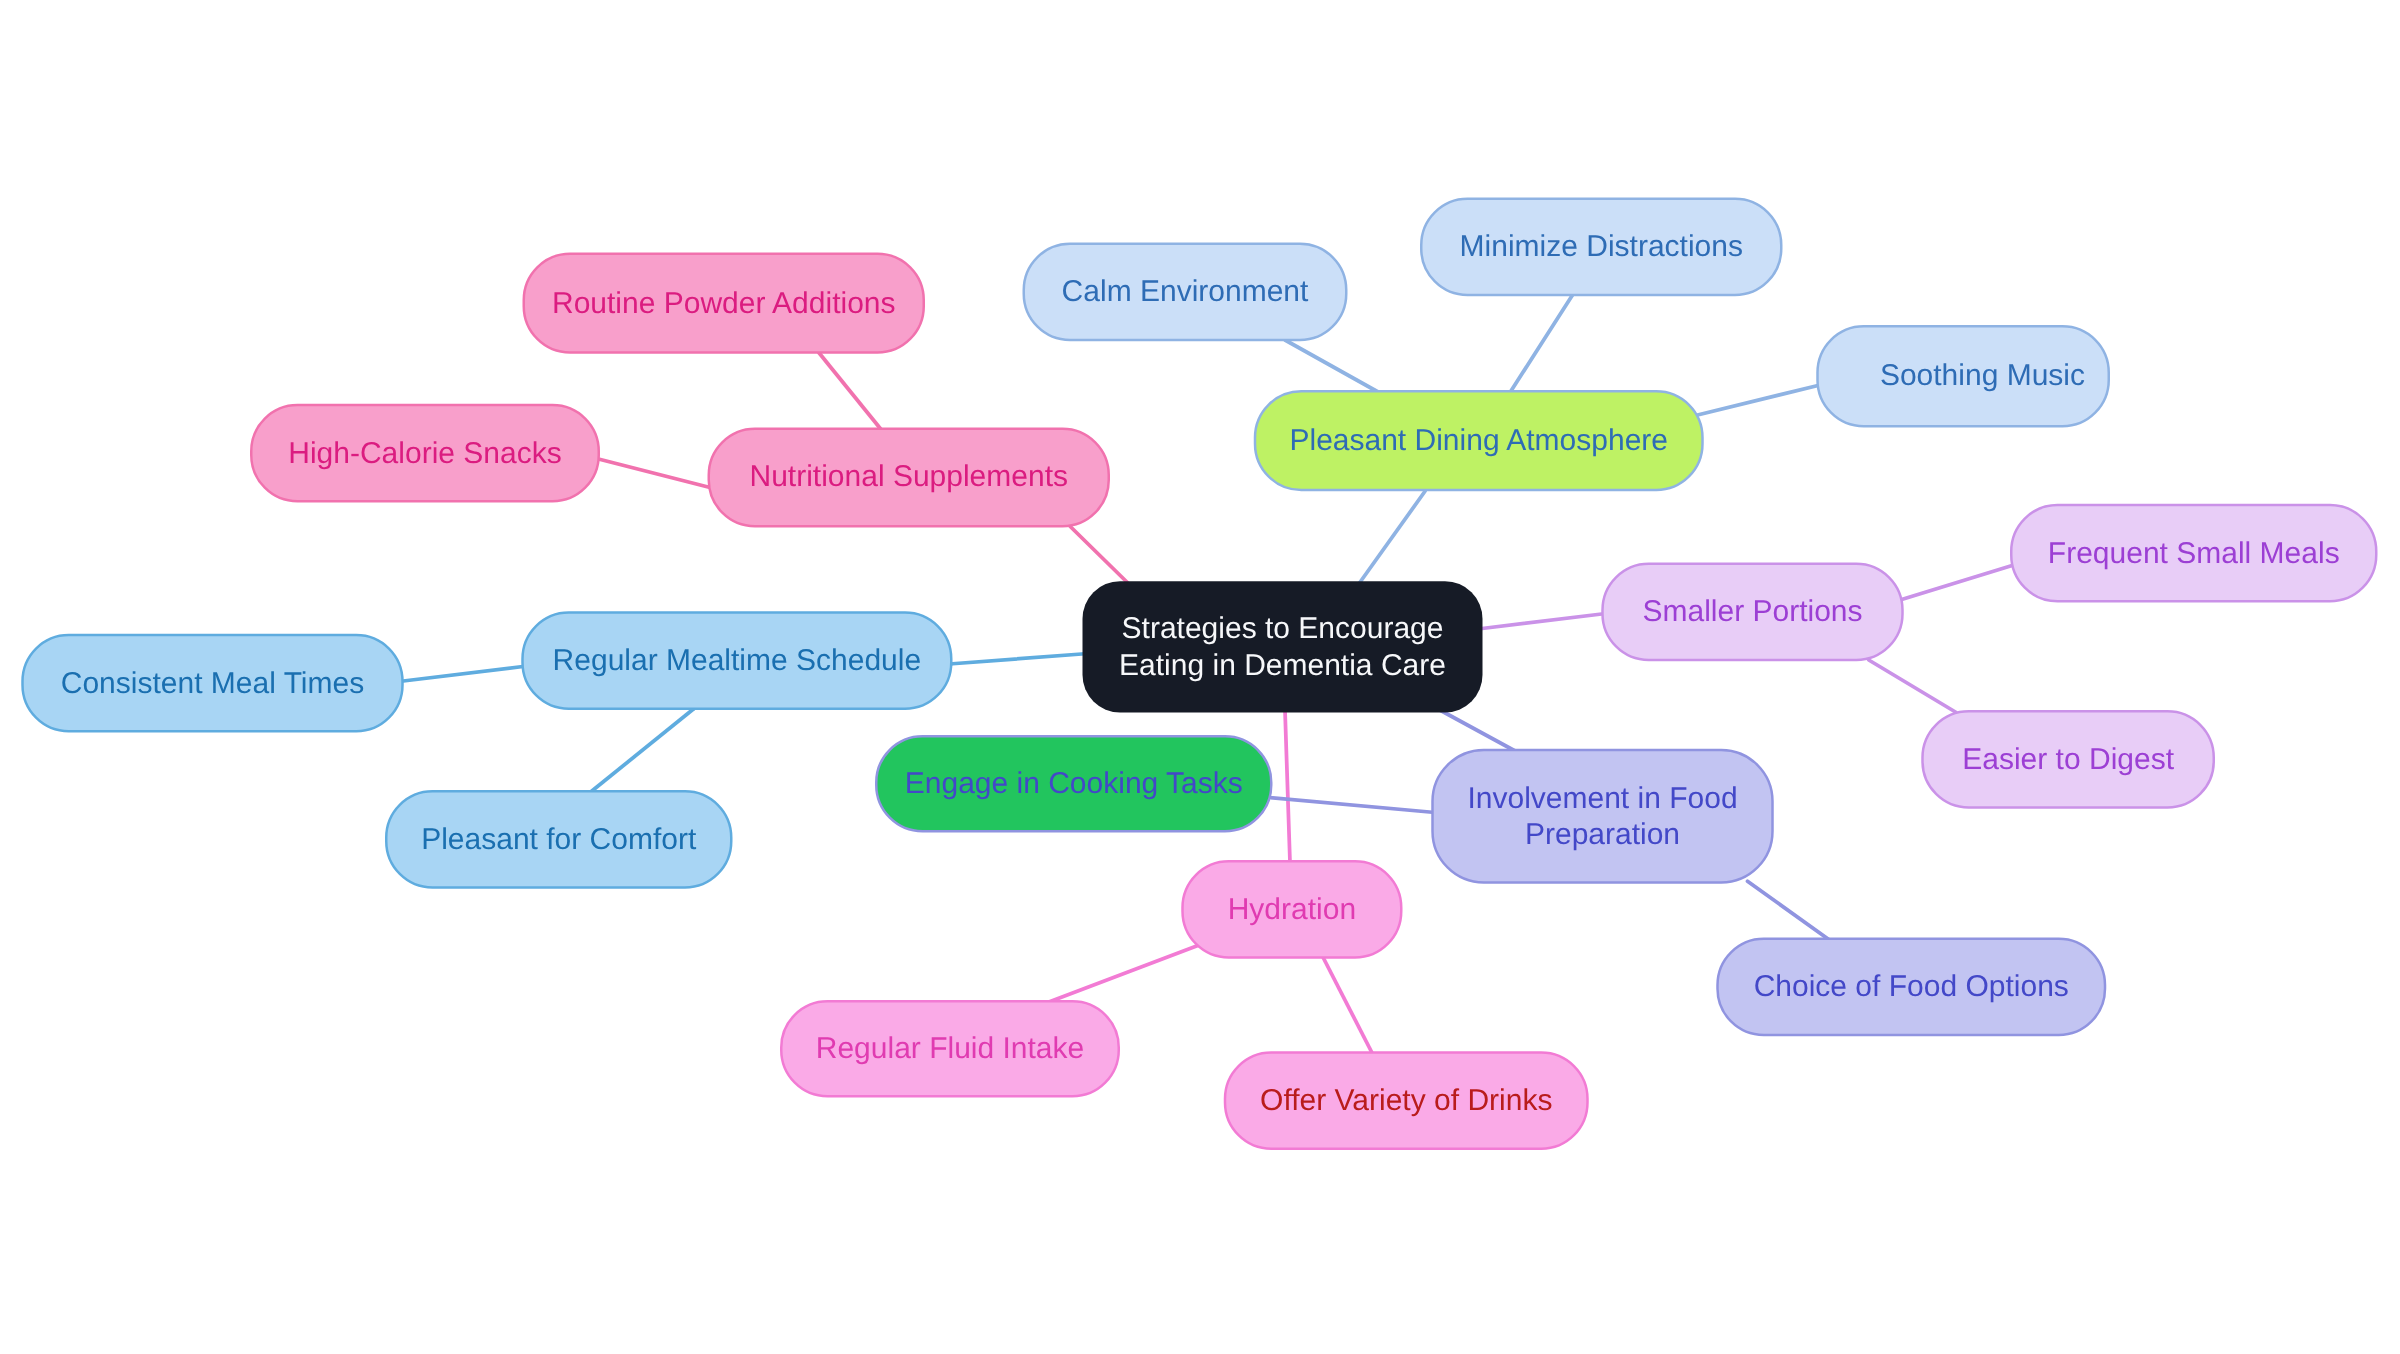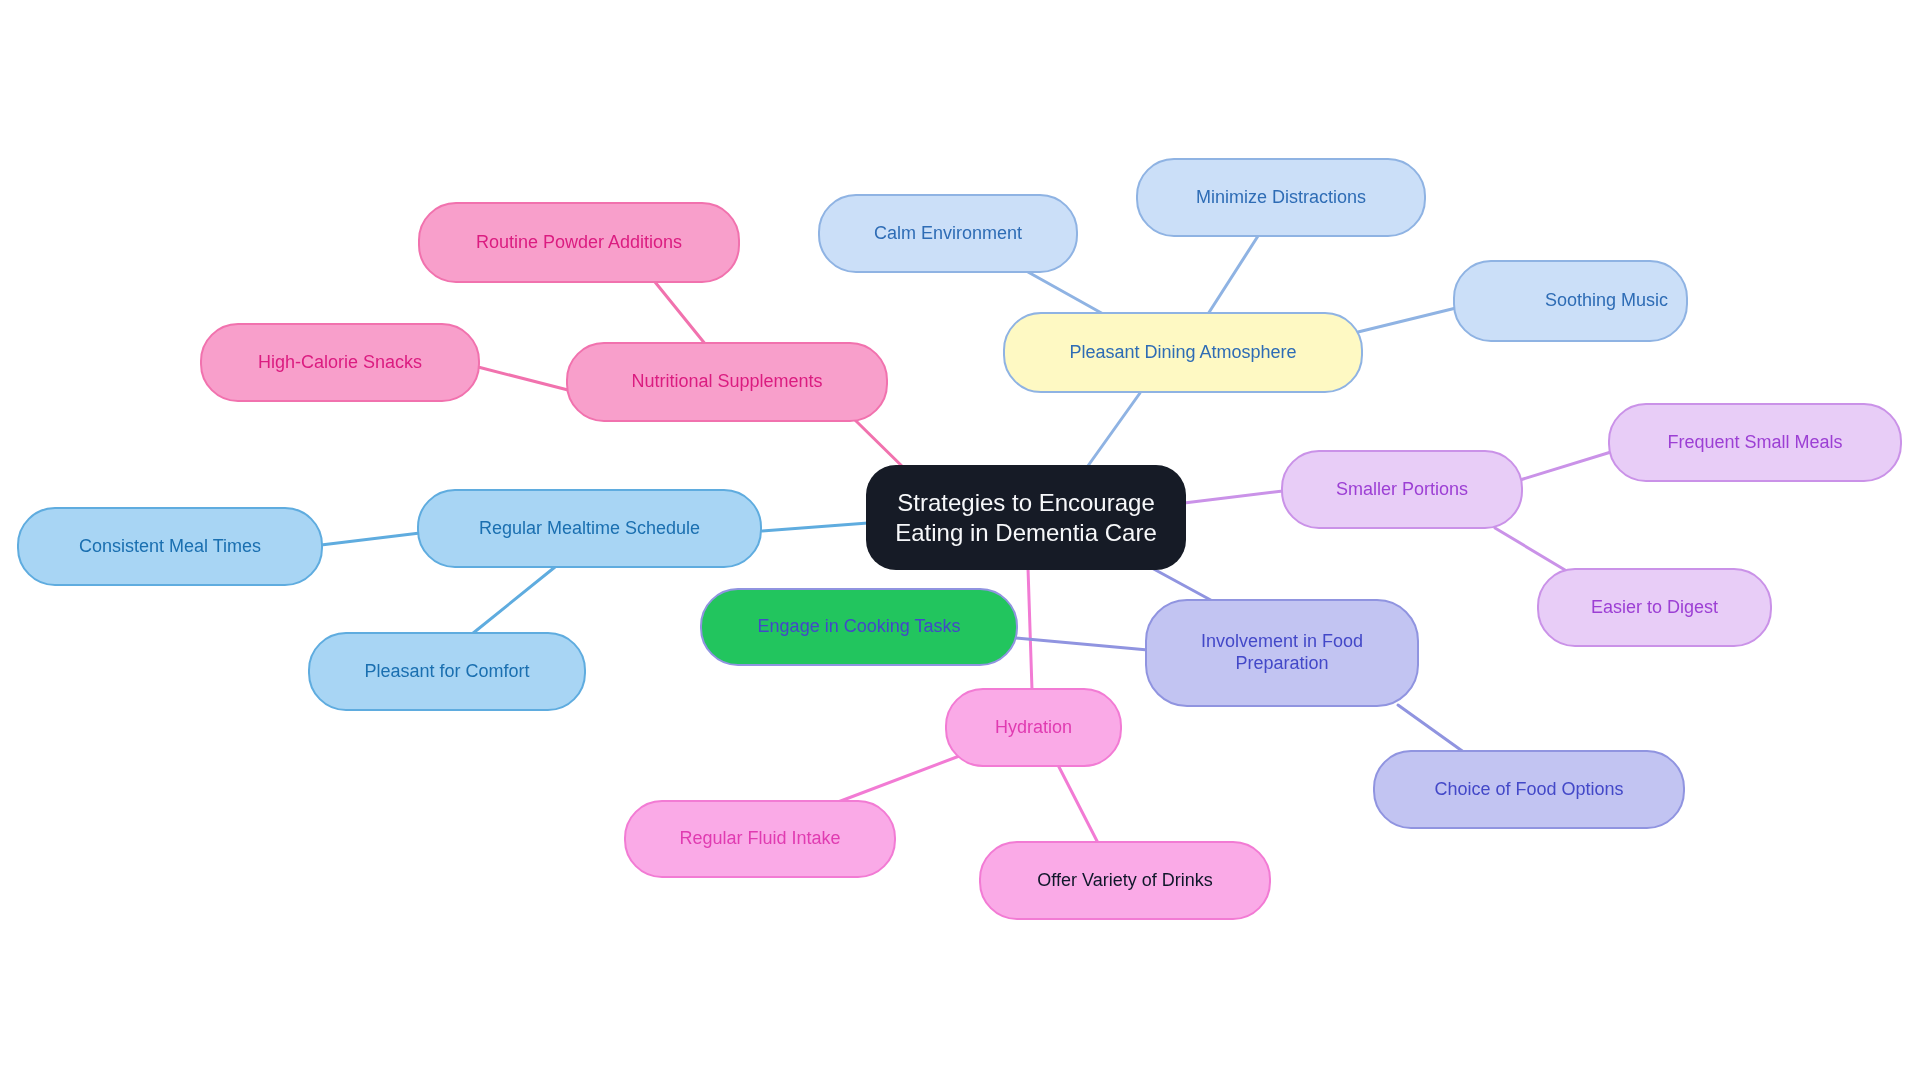--- a/index.html
+++ b/index.html
@@ -20,21 +20,21 @@
   .node {
     position: absolute;
     z-index: 2;
     box-sizing: border-box;
     display: flex;
     align-items: center;
     justify-content: center;
     text-align: center;
     border-radius: 38px;
     border: 2px solid transparent;
-    font-size: 18px;
+    font-size: 24px;
     line-height: 1.22;
     padding: 8px 18px;
     cursor: pointer;
     user-select: none;
   }
   .node.center {
     border: none;
     border-radius: 30px;
     font-size: 24px;
     font-weight: 500;
@@ -64,21 +64,21 @@
       <line x1="1520" y1="480" x2="1611" y2="452" stroke="#CA92E8" stroke-width="3" stroke-linecap="round"></line>
       <line x1="1495" y1="528" x2="1565" y2="570" stroke="#CA92E8" stroke-width="3" stroke-linecap="round"></line>
       <line x1="1016" y1="638" x2="1148" y2="650" stroke="#9094E0" stroke-width="3" stroke-linecap="round"></line>
       <line x1="1398" y1="705" x2="1465" y2="753" stroke="#9094E0" stroke-width="3" stroke-linecap="round"></line>
       <line x1="962" y1="755" x2="838" y2="802" stroke="#F27BD4" stroke-width="3" stroke-linecap="round"></line>
       <line x1="1058" y1="765" x2="1098" y2="843" stroke="#F27BD4" stroke-width="3" stroke-linecap="round"></line>
     </svg>
 <div class="node center" style="left: 866px; top: 465px; width: 320px; height: 105px; background: rgb(22, 27, 38); border-color: rgb(22, 27, 38); color: rgb(247, 248, 250);">
       <span>Strategies to Encourage Eating in Dementia Care</span>
     </div>
-    <div class="node" style="left: 1003px; top: 312px; width: 360px; height: 81px; background: #fef9c3; border-color: rgb(143, 179, 227); color: rgb(46, 108, 181);">
+    <div class="node" style="left: 1003px; top: 312px; width: 360px; height: 81px; background: #bef264; border-color: rgb(143, 179, 227); color: rgb(46, 108, 181);">
       <span>Pleasant Dining Atmosphere</span>
     </div>
     <div class="node" style="left: 818px; top: 194px; width: 260px; height: 79px; background: rgb(203, 223, 248); border-color: rgb(143, 179, 227); color: rgb(46, 108, 181);">
       <span>Calm Environment</span>
     </div>
     <div class="node" style="left: 1136px; top: 158px; width: 290px; height: 79px; background: rgb(203, 223, 248); border-color: rgb(143, 179, 227); color: rgb(46, 108, 181);">
       <span>Minimize Distractions</span>
     </div>
     <div class="node" style="left: 1453px; top: 260px; width: 235px; height: 82px; background: rgb(203, 223, 248); border-color: rgb(143, 179, 227); color: rgb(46, 108, 181); justify-content: flex-end;">
       <span>Soothing Music</span>
@@ -118,16 +118,16 @@
     </div>
     <div class="node" style="left: 1373px; top: 750px; width: 312px; height: 79px; background: rgb(194, 196, 242); border-color: rgb(144, 148, 224); color: rgb(67, 72, 200);">
       <span>Choice of Food Options</span>
     </div>
     <div class="node" style="left: 945px; top: 688px; width: 177px; height: 79px; background: rgb(250, 170, 231); border-color: rgb(242, 123, 212); color: rgb(224, 59, 177);">
       <span>Hydration</span>
     </div>
     <div class="node" style="left: 624px; top: 800px; width: 272px; height: 78px; background: rgb(250, 170, 231); border-color: rgb(242, 123, 212); color: rgb(224, 59, 177);">
       <span>Regular Fluid Intake</span>
     </div>
-    <div class="node" style="left: 979px; top: 841px; width: 292px; height: 79px; background: rgb(250, 170, 231); border-color: rgb(242, 123, 212); color: #0f172a;">
+    <div class="node" style="left: 979px; top: 841px; width: 292px; height: 79px; background: rgb(250, 170, 231); border-color: rgb(242, 123, 212); color: #b91c1c;">
       <span>Offer Variety of Drinks</span>
     </div>
   </div>
 
 </body></html>

